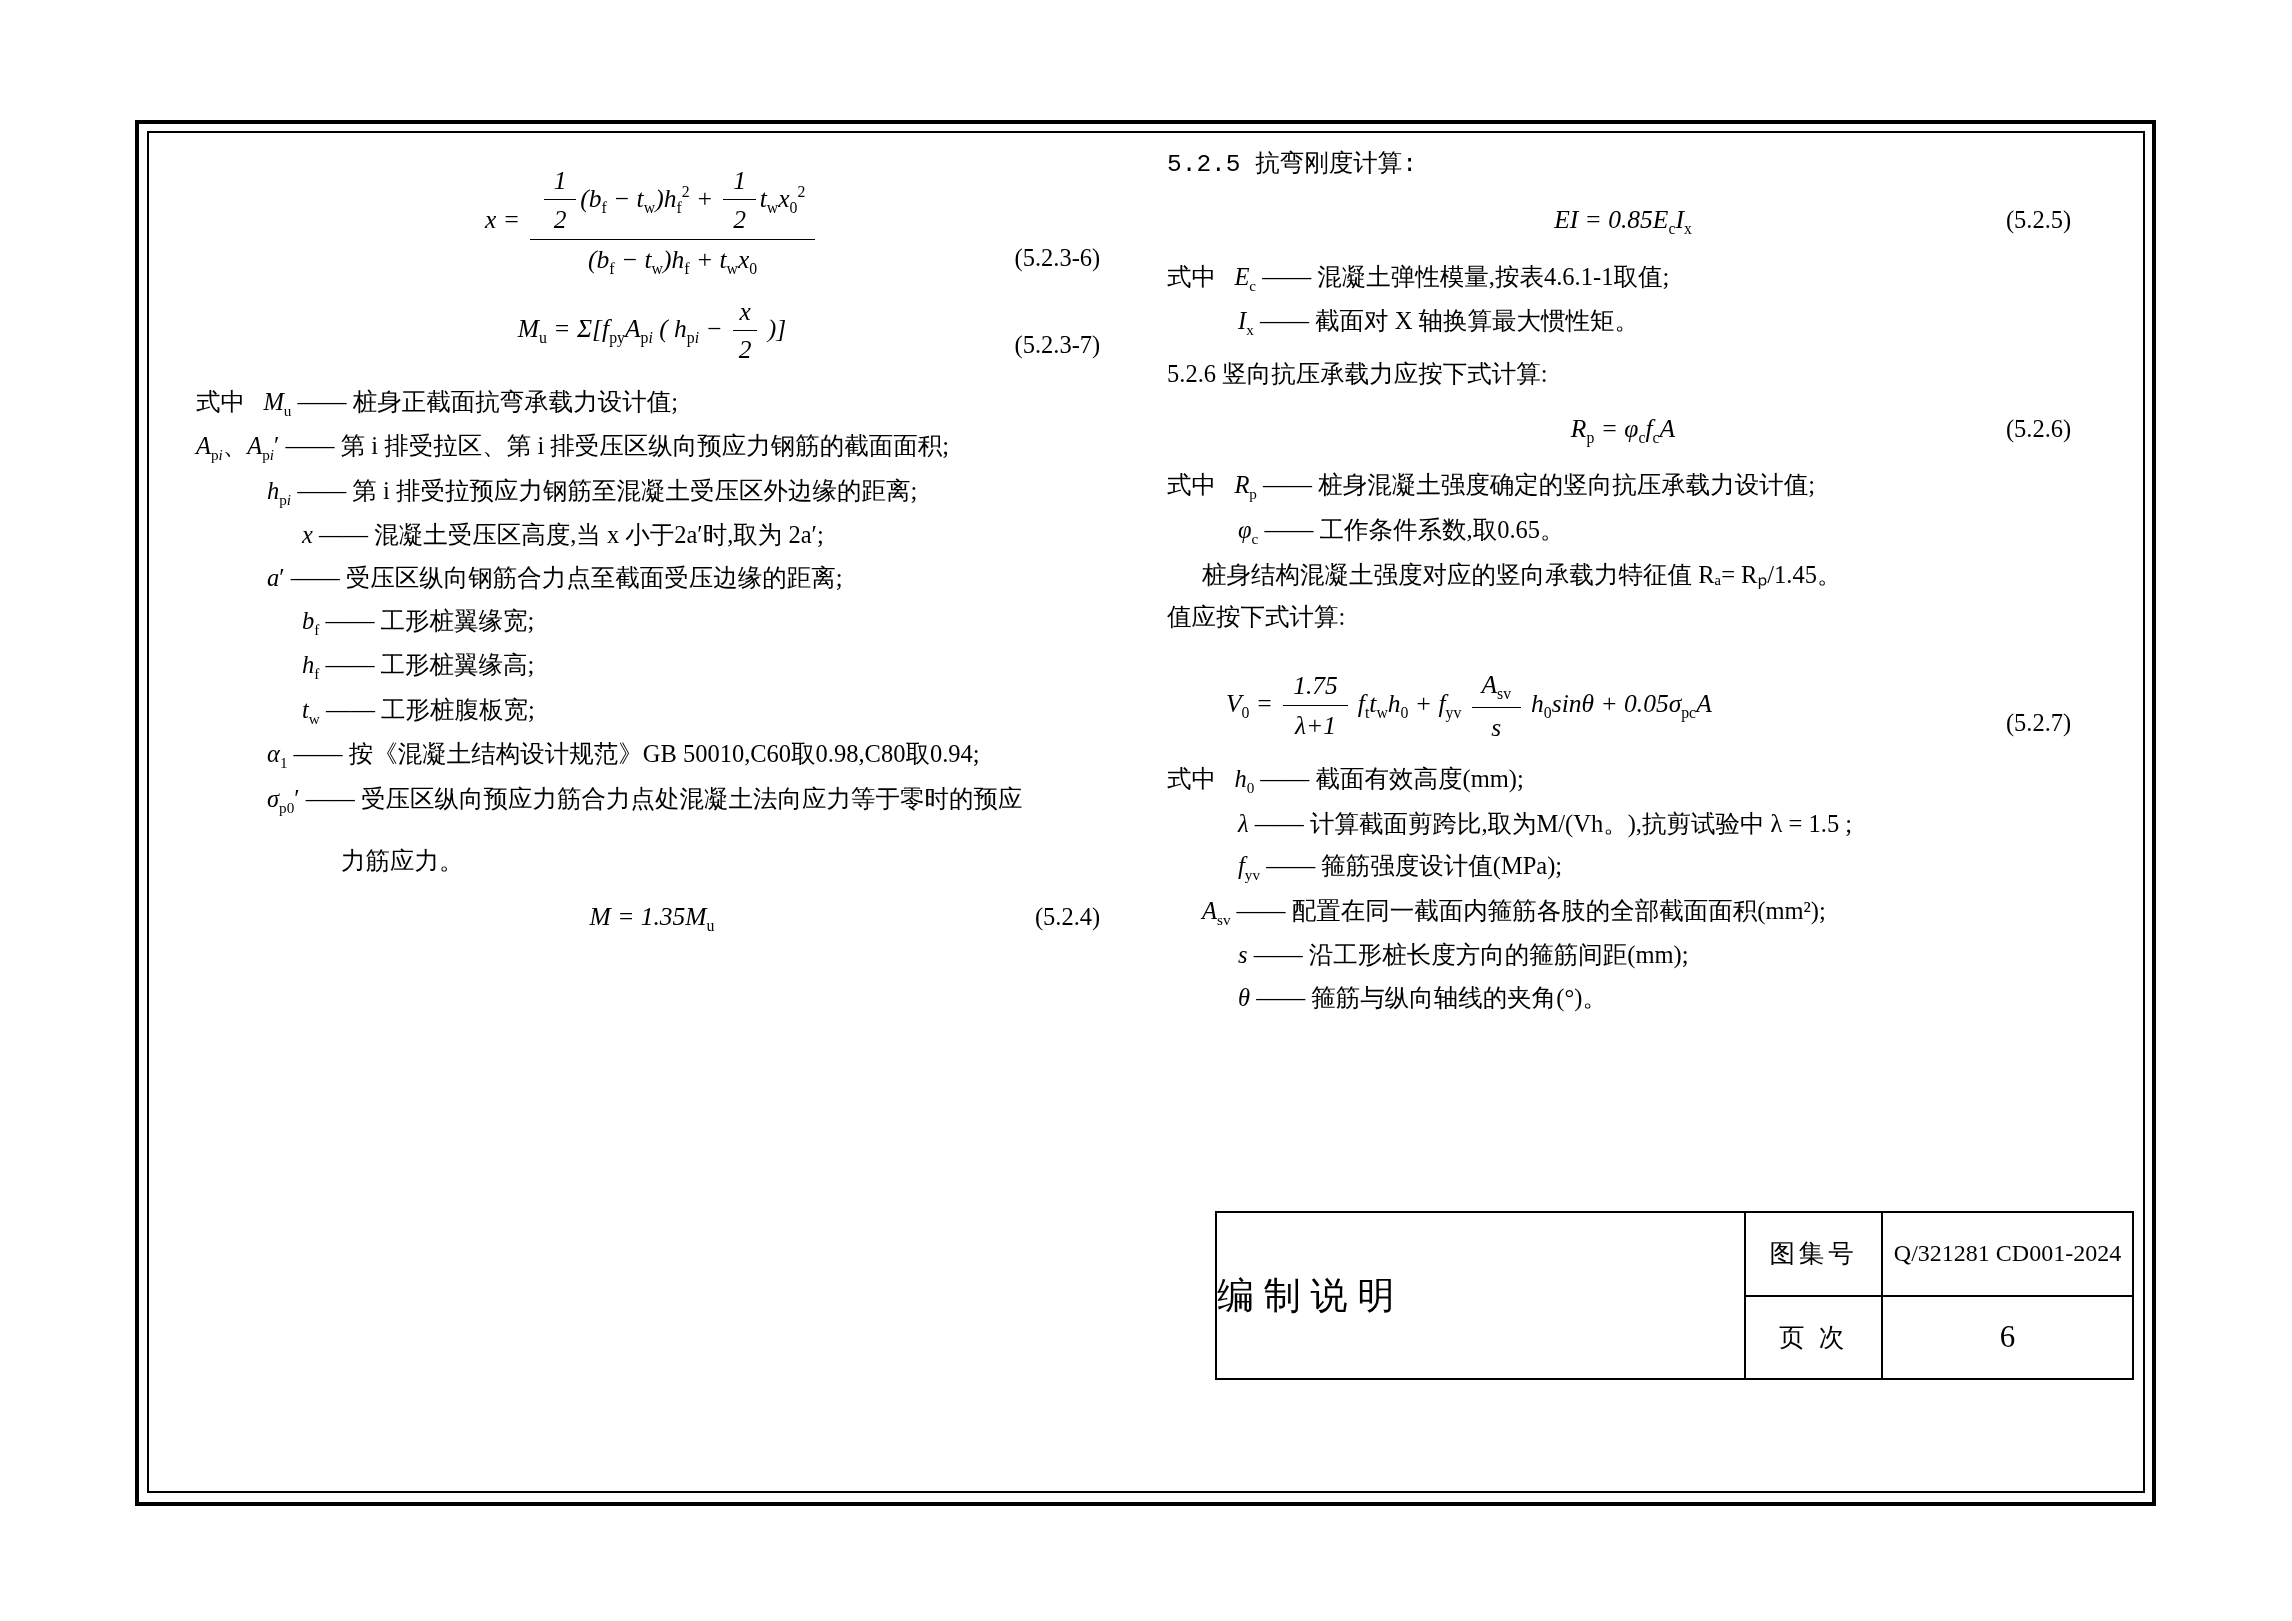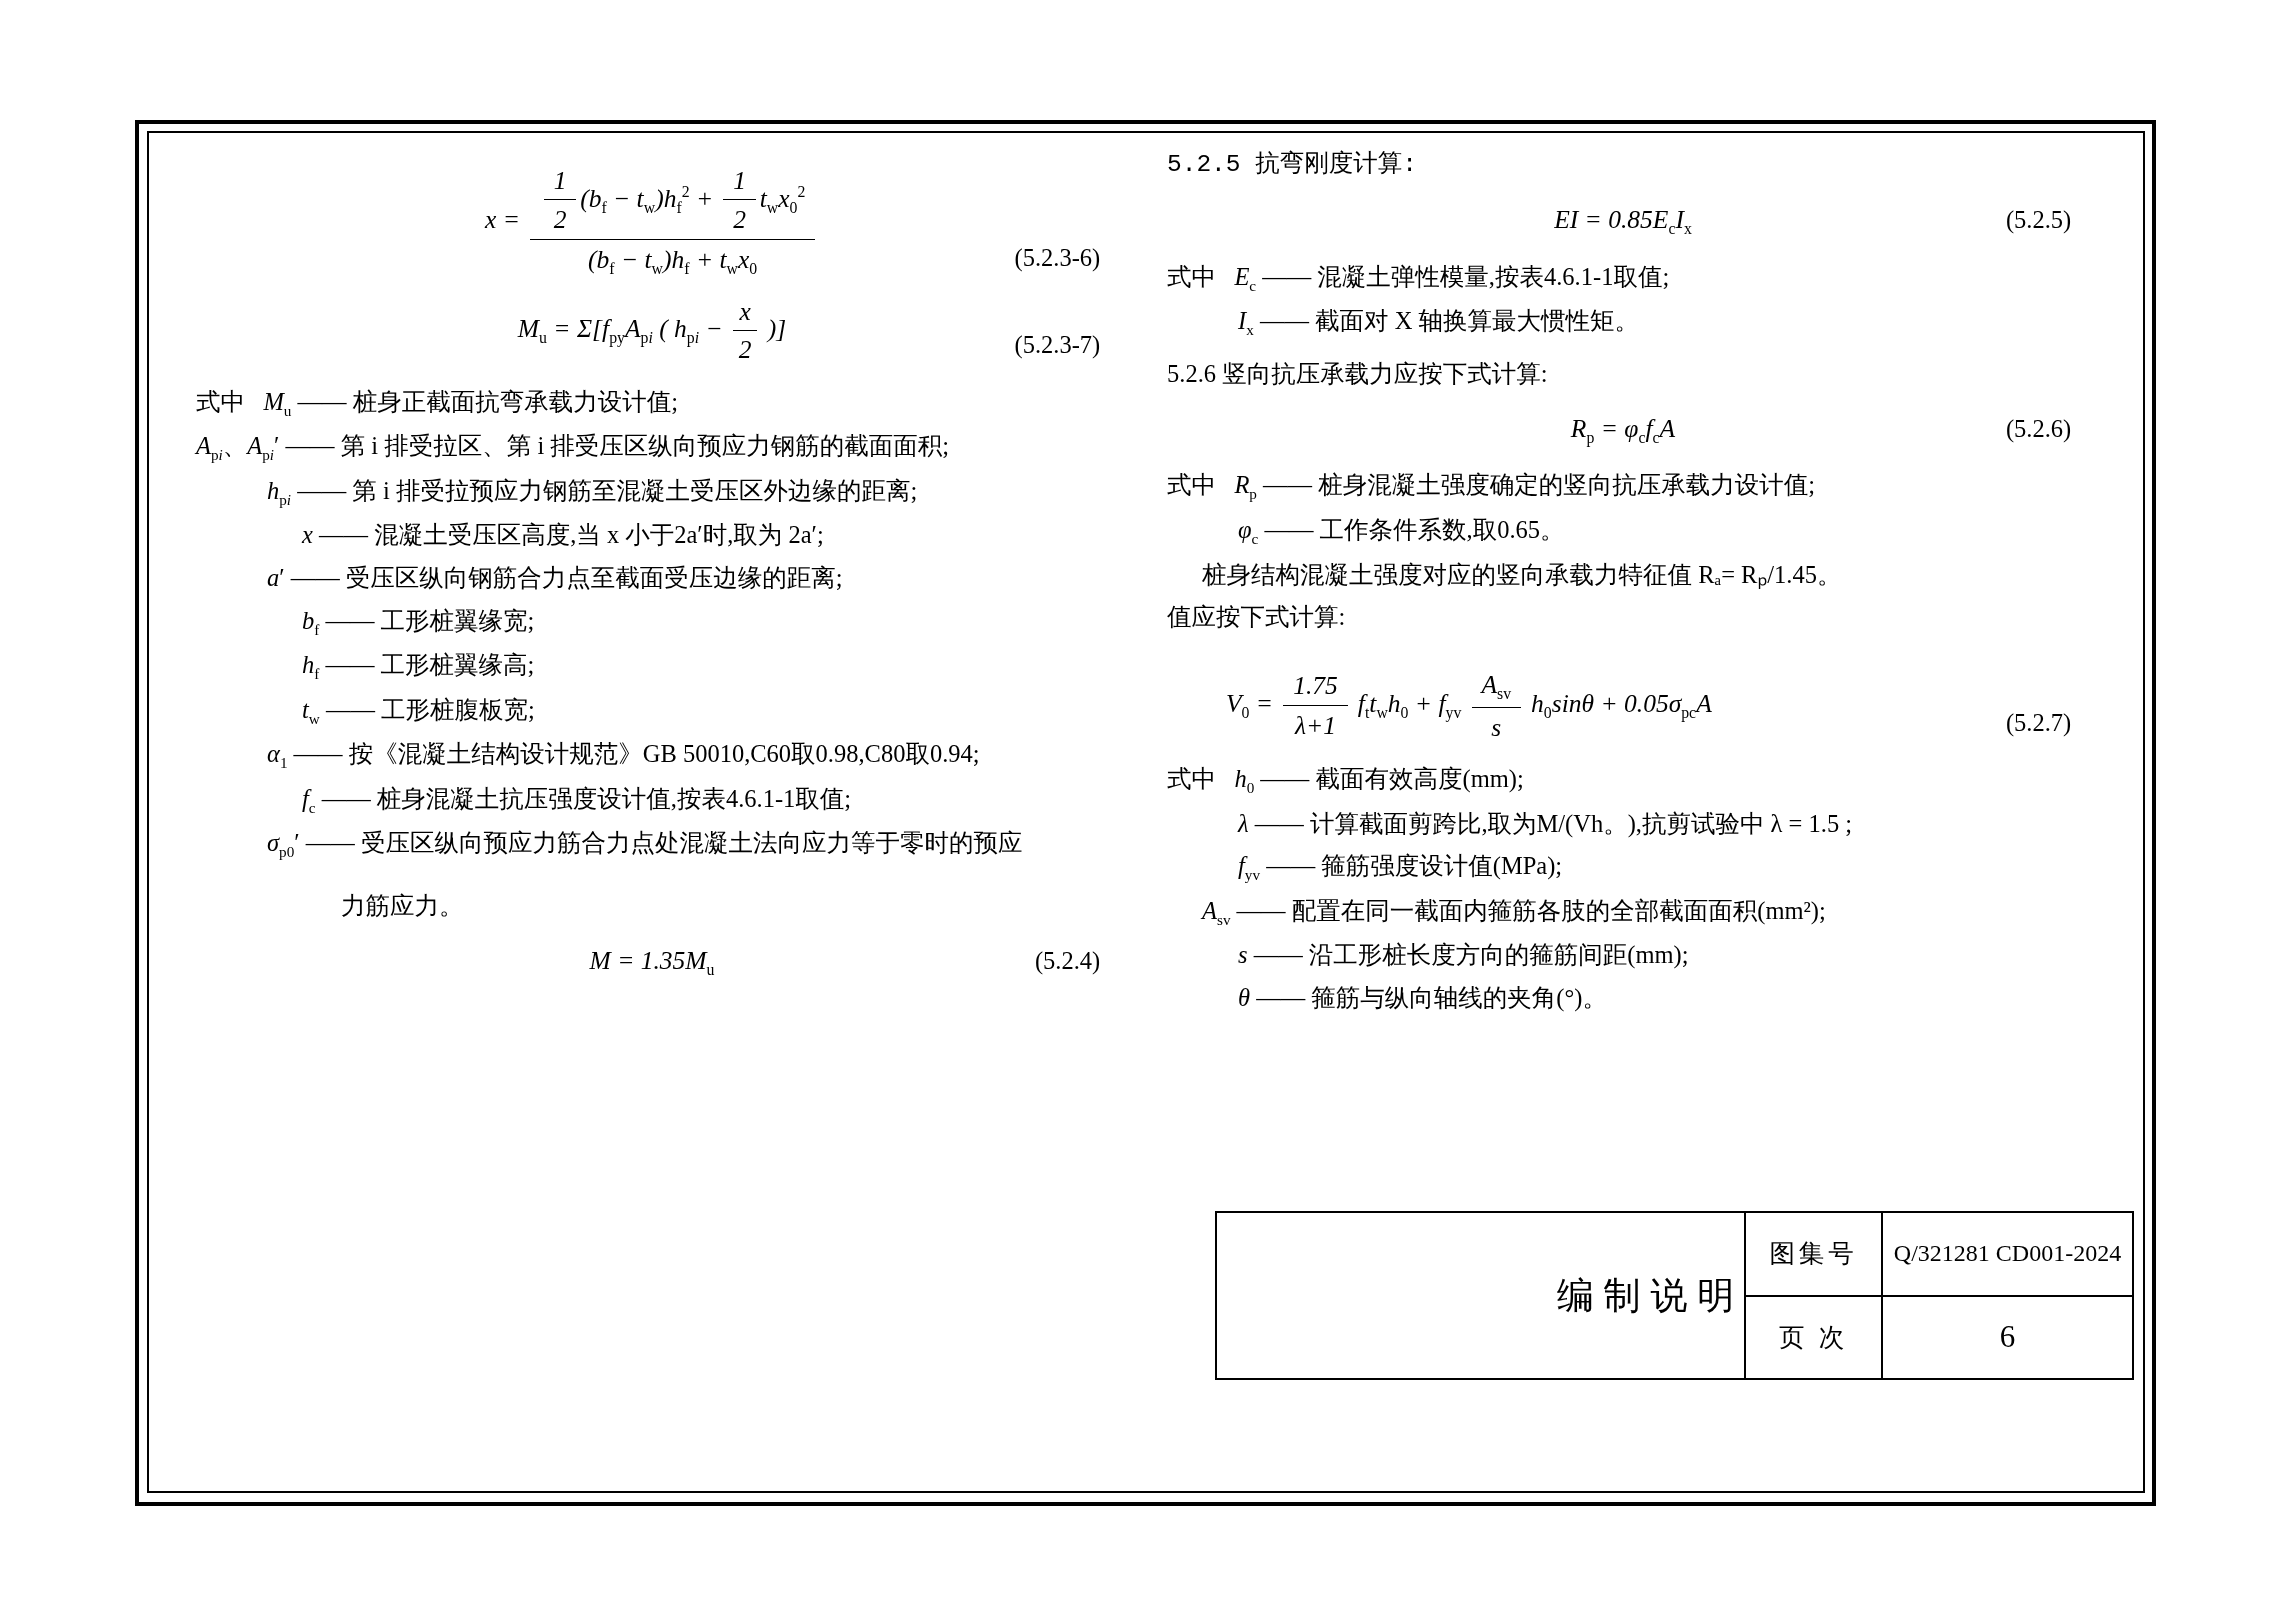--- a/index.html
+++ b/index.html
@@ -117,21 +117,21 @@
     width: 919px;
     height: 169px;
     border: 2.9px solid #000;
     box-sizing: border-box;
     display: flex;
   }
   .tb-left {
     flex: 0 0 529px;
     display: flex;
     align-items: center;
-    justify-content: flex-end;
+    justify-content: flex-start;
     border-right: 2.9px solid #000;
     box-sizing: border-box;
   }
   .tb-left span {
     font-size: 37px;
     letter-spacing: 9.8px;
     font-family: "Liberation Serif", serif;
   }
   .tb-right {
     flex: 1;
@@ -239,24 +239,20 @@
       <div class="para indent3">
         <span class="it">t</span><sub>w</sub>
         <span>—— 工形桩腹板宽;</span>
       </div>
 
       <div class="para indent2">
         <span class="it">α</span><sub>1</sub>
         <span>—— 按《混凝土结构设计规范》GB 50010,C60取0.98,C80取0.94;</span>
       </div>
 
-      <div class="para indent3">
-        <span class="it">f</span><sub>c</sub>
-        <span>—— 桩身混凝土抗压强度设计值,按表4.6.1-1取值;</span>
-      </div>
 
       <div class="para indent2">
         <span class="it">σ</span><sub>p0</sub>′
         <span>—— 受压区纵向预应力筋合力点处混凝土法向应力等于零时的预应</span>
       </div>
 
       <div class="para" style="padding-left:145px;margin-top:24px;">
         <span>力筋应力。</span>
       </div>
 

